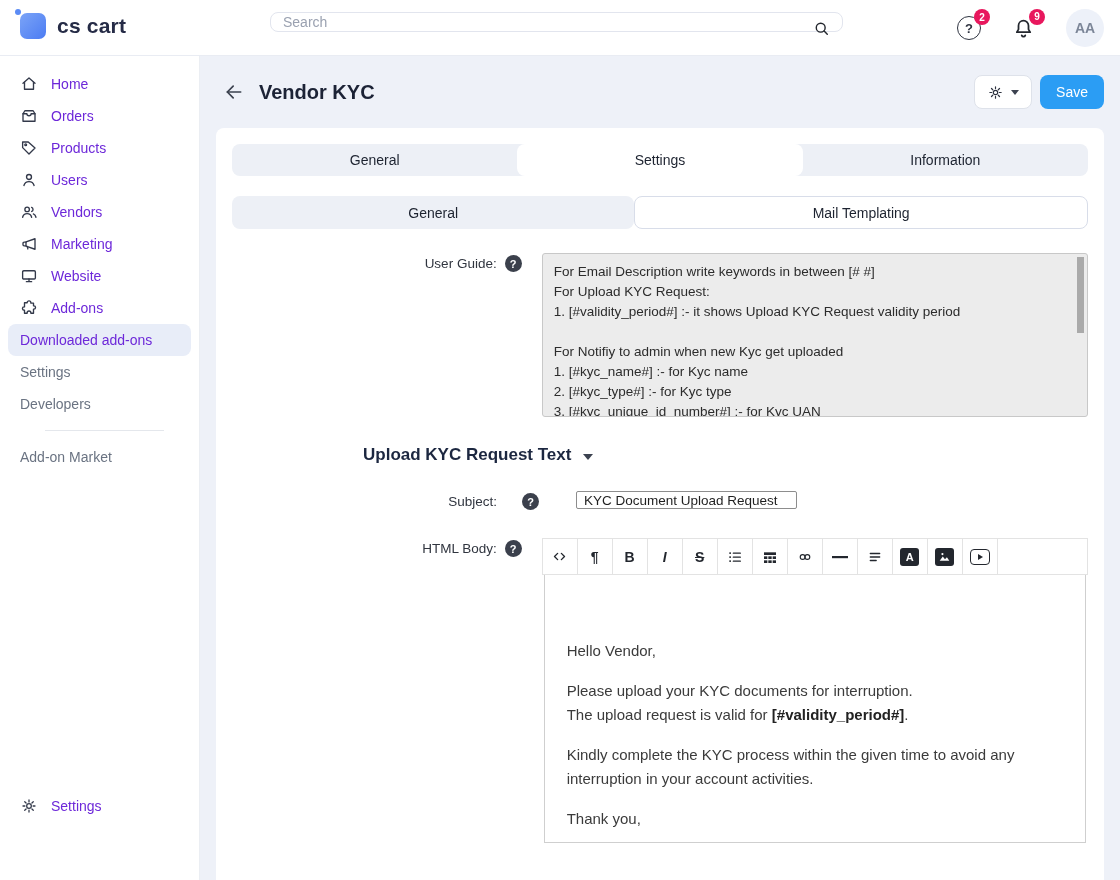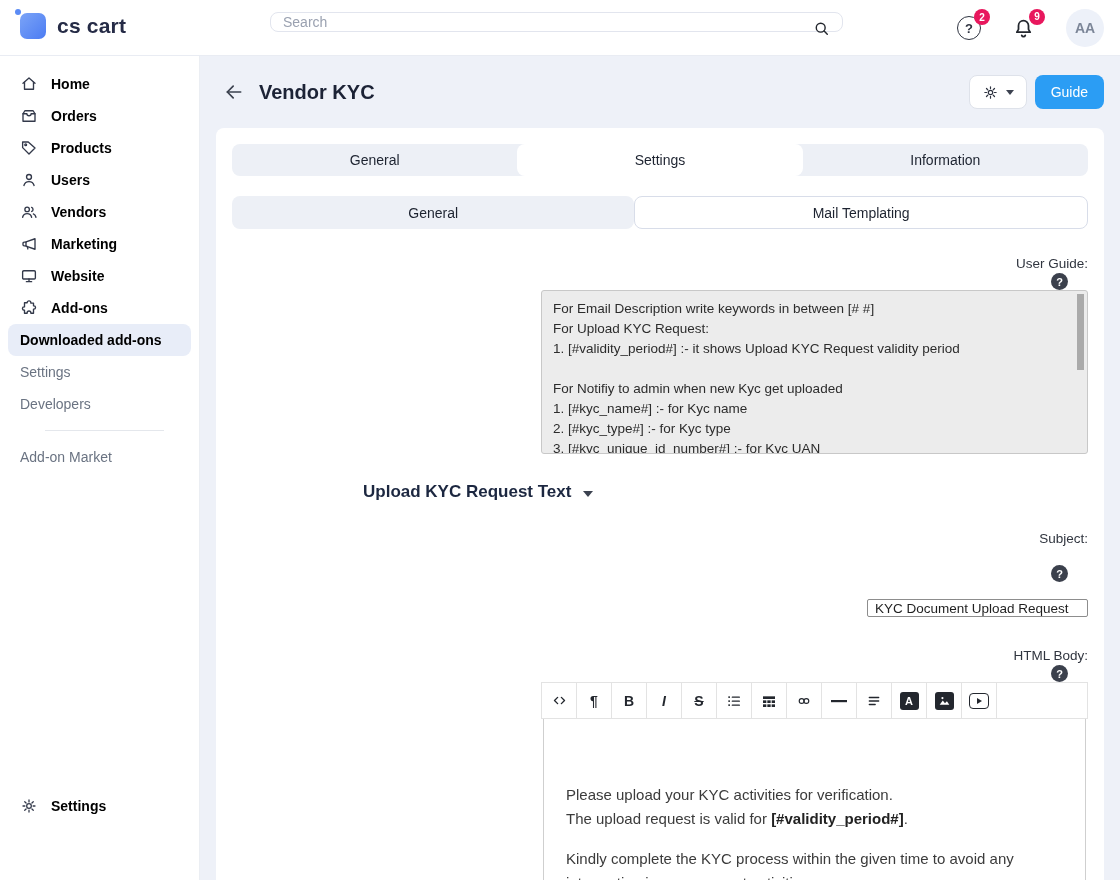--- a/index.html
+++ b/index.html
@@ -18,21 +18,21 @@
   .search-wrap input::placeholder { color:#9aa1b0; }
   .search-icon { position:absolute; right:12px; top:7px; }
   .top-right { position:absolute; right:16px; top:9px; height:38px; display:flex; align-items:center; }
   .icon-badge-wrap { position:relative; margin-right:30px; }
   .help-circle { width:24px; height:24px; border:1.8px solid #2f3441; border-radius:50%; display:flex; align-items:center; justify-content:center; font-size:13px; font-weight:700; color:#2f3441; }
   .badge { position:absolute; top:-7px; right:-9px; min-width:16px; height:16px; border-radius:8px; background:#e8175d; color:#fff; font-size:10px; font-weight:700; display:flex; align-items:center; justify-content:center; padding:0 4px; }
   .avatar { width:38px; height:38px; border-radius:50%; background:#edf1f9; color:#7c8698; font-size:14px; font-weight:700; display:flex; align-items:center; justify-content:center; }
 
   
   .sidebar { position:absolute; top:56px; left:0; width:200px; bottom:0; background:#fff; border-right:1px solid #ebeef3; padding-top:12px; z-index:10; }
-  .nav-item { height:32px; display:flex; align-items:center; gap:13px; padding:0 20px; font-size:14px; font-weight:700; color:#000000; cursor:pointer; }
+  .nav-item { height:32px; display:flex; align-items:center; gap:13px; padding:0 20px; font-size:14px; font-weight:400; color:#6d28d9; cursor:pointer; }
   .nav-item .nv-icon { width:18px; height:18px; flex:0 0 18px; }
   .nav-item.active { margin:0 8px; padding:0 12px; border-radius:8px; background:#e8edf8; height:32px; }
   .nav-item.secondary { font-weight:400; color:#6a7382; }
   .nav-divider { border-top:1px solid #e4e7ec; margin:10px 35px 10px 45px; }
   .sidebar-bottom { position:absolute; left:0; bottom:58px; width:100%; }
 
   
   .main { position:absolute; left:200px; top:56px; right:0; bottom:0; }
   .page-header { height:72px; display:flex; align-items:center; padding:0 16px 0 24px; }
   .back-arrow { margin-right:15px; cursor:pointer; }
@@ -46,21 +46,21 @@
 
   .tabs-row { display:flex; background:#edf0f6; border-radius:8px; height:32px; margin-bottom:20px; }
   .tab { flex:1; display:flex; align-items:center; justify-content:center; font-size:14px; color:#1d2330; border-radius:8px; cursor:pointer; }
   .tab.active { background:#fff; }
   .subtabs-row { display:flex; height:33px; margin-bottom:24px; }
   .subtab { display:flex; align-items:center; justify-content:center; font-size:14px; color:#1d2330; border-radius:8px; cursor:pointer; }
   .subtab.inactive { width:47%; background:#edf0f6; }
   .subtab.active { width:53%; background:#fff; border:1px solid #d8dde9; }
 
   
-  .form-row { display:flex; align-items:flex-end;flex-direction:column; }
+  .form-row { display:flex; align-items:flex-start; }
   .form-label { width:265px; text-align:right; font-size:13.5px; color:#30353f; padding-top:3px; }
   .help-dot { width:17px; height:17px; border-radius:50%; background:#3b404c; color:#fff; font-size:11px; font-weight:700; display:flex; align-items:center; justify-content:center; margin:2px 20px 0 8px; flex:0 0 17px; cursor:pointer; }
 
   .guide-box { position:relative; width:547px; height:164px; background:#ececec; border:1px solid #c8c8c8; border-radius:3px; padding:8px 26px 8px 11px; font-size:13.5px; line-height:20px; color:#2c2c2c; white-space:pre-wrap; overflow:hidden; }
   .guide-scrollthumb { position:absolute; top:3px; right:3px; width:7px; height:76px; background:#aaaaaa; }
 
   .section-head { display:flex; align-items:center; margin:28px 0 26px 131px; cursor:pointer; }
   .section-title { font-size:17px; font-weight:700; color:#1c2740; }
   .section-caret { width:0; height:0; border-left:5px solid transparent; border-right:5px solid transparent; border-top:6px solid #3c4250; margin-left:12px; margin-top:3px; }
 
@@ -210,21 +210,21 @@
     </span>
     <span class="page-title">Vendor KYC</span>
     <div class="header-actions">
       <div class="gear-btn">
         <svg width="17" height="17" viewBox="0 0 24 24" fill="none" stroke="#2f3441" stroke-width="1.7" stroke-linecap="round">
             <circle cx="12" cy="12" r="3.1"></circle>
             <path d="M17.5 12h2.5M15.9 15.9l1.8 1.8M12 17.5V20M8.1 15.9l-1.8 1.8M6.5 12H4M8.1 8.1L6.3 6.3M12 6.5V4M15.9 8.1l1.8-1.8"></path>
           </svg>
         <span class="caret-down"></span>
       </div>
-      <button class="save-btn">Guide</button>
+      <button class="save-btn">Save</button>
     </div>
   </div>
 
   <div class="card">
     <div class="tabs-row">
       <div class="tab">General</div>
       <div class="tab active">Settings</div>
       <div class="tab">Information</div>
     </div>
     <div class="subtabs-row">
@@ -329,21 +329,22 @@
               </div>
           </div>
           <div class="tb-cell">
               <div class="video-box">
                 <div class="play-tri"></div>
               </div>
             </div>
           <div class="tb-fill"></div>
         </div>
         <div class="editor-body">
-          <p><span>Please upload your KYC activities for verification.</span><br>
+          <p>Hello Vendor,</p>
+          <p><span>Please upload your KYC documents for interruption.</span><br>
             <span>The upload request is valid for </span><b>[#validity_period#]</b><span>.</span></p>
           <p>Kindly complete the KYC process within the given time to avoid any interruption in your account activities.</p>
           <p><span>Thank you,</span><br></p>
         </div>
       </div>
     </div>
   </div>
 </div>
 
 </body></html>

